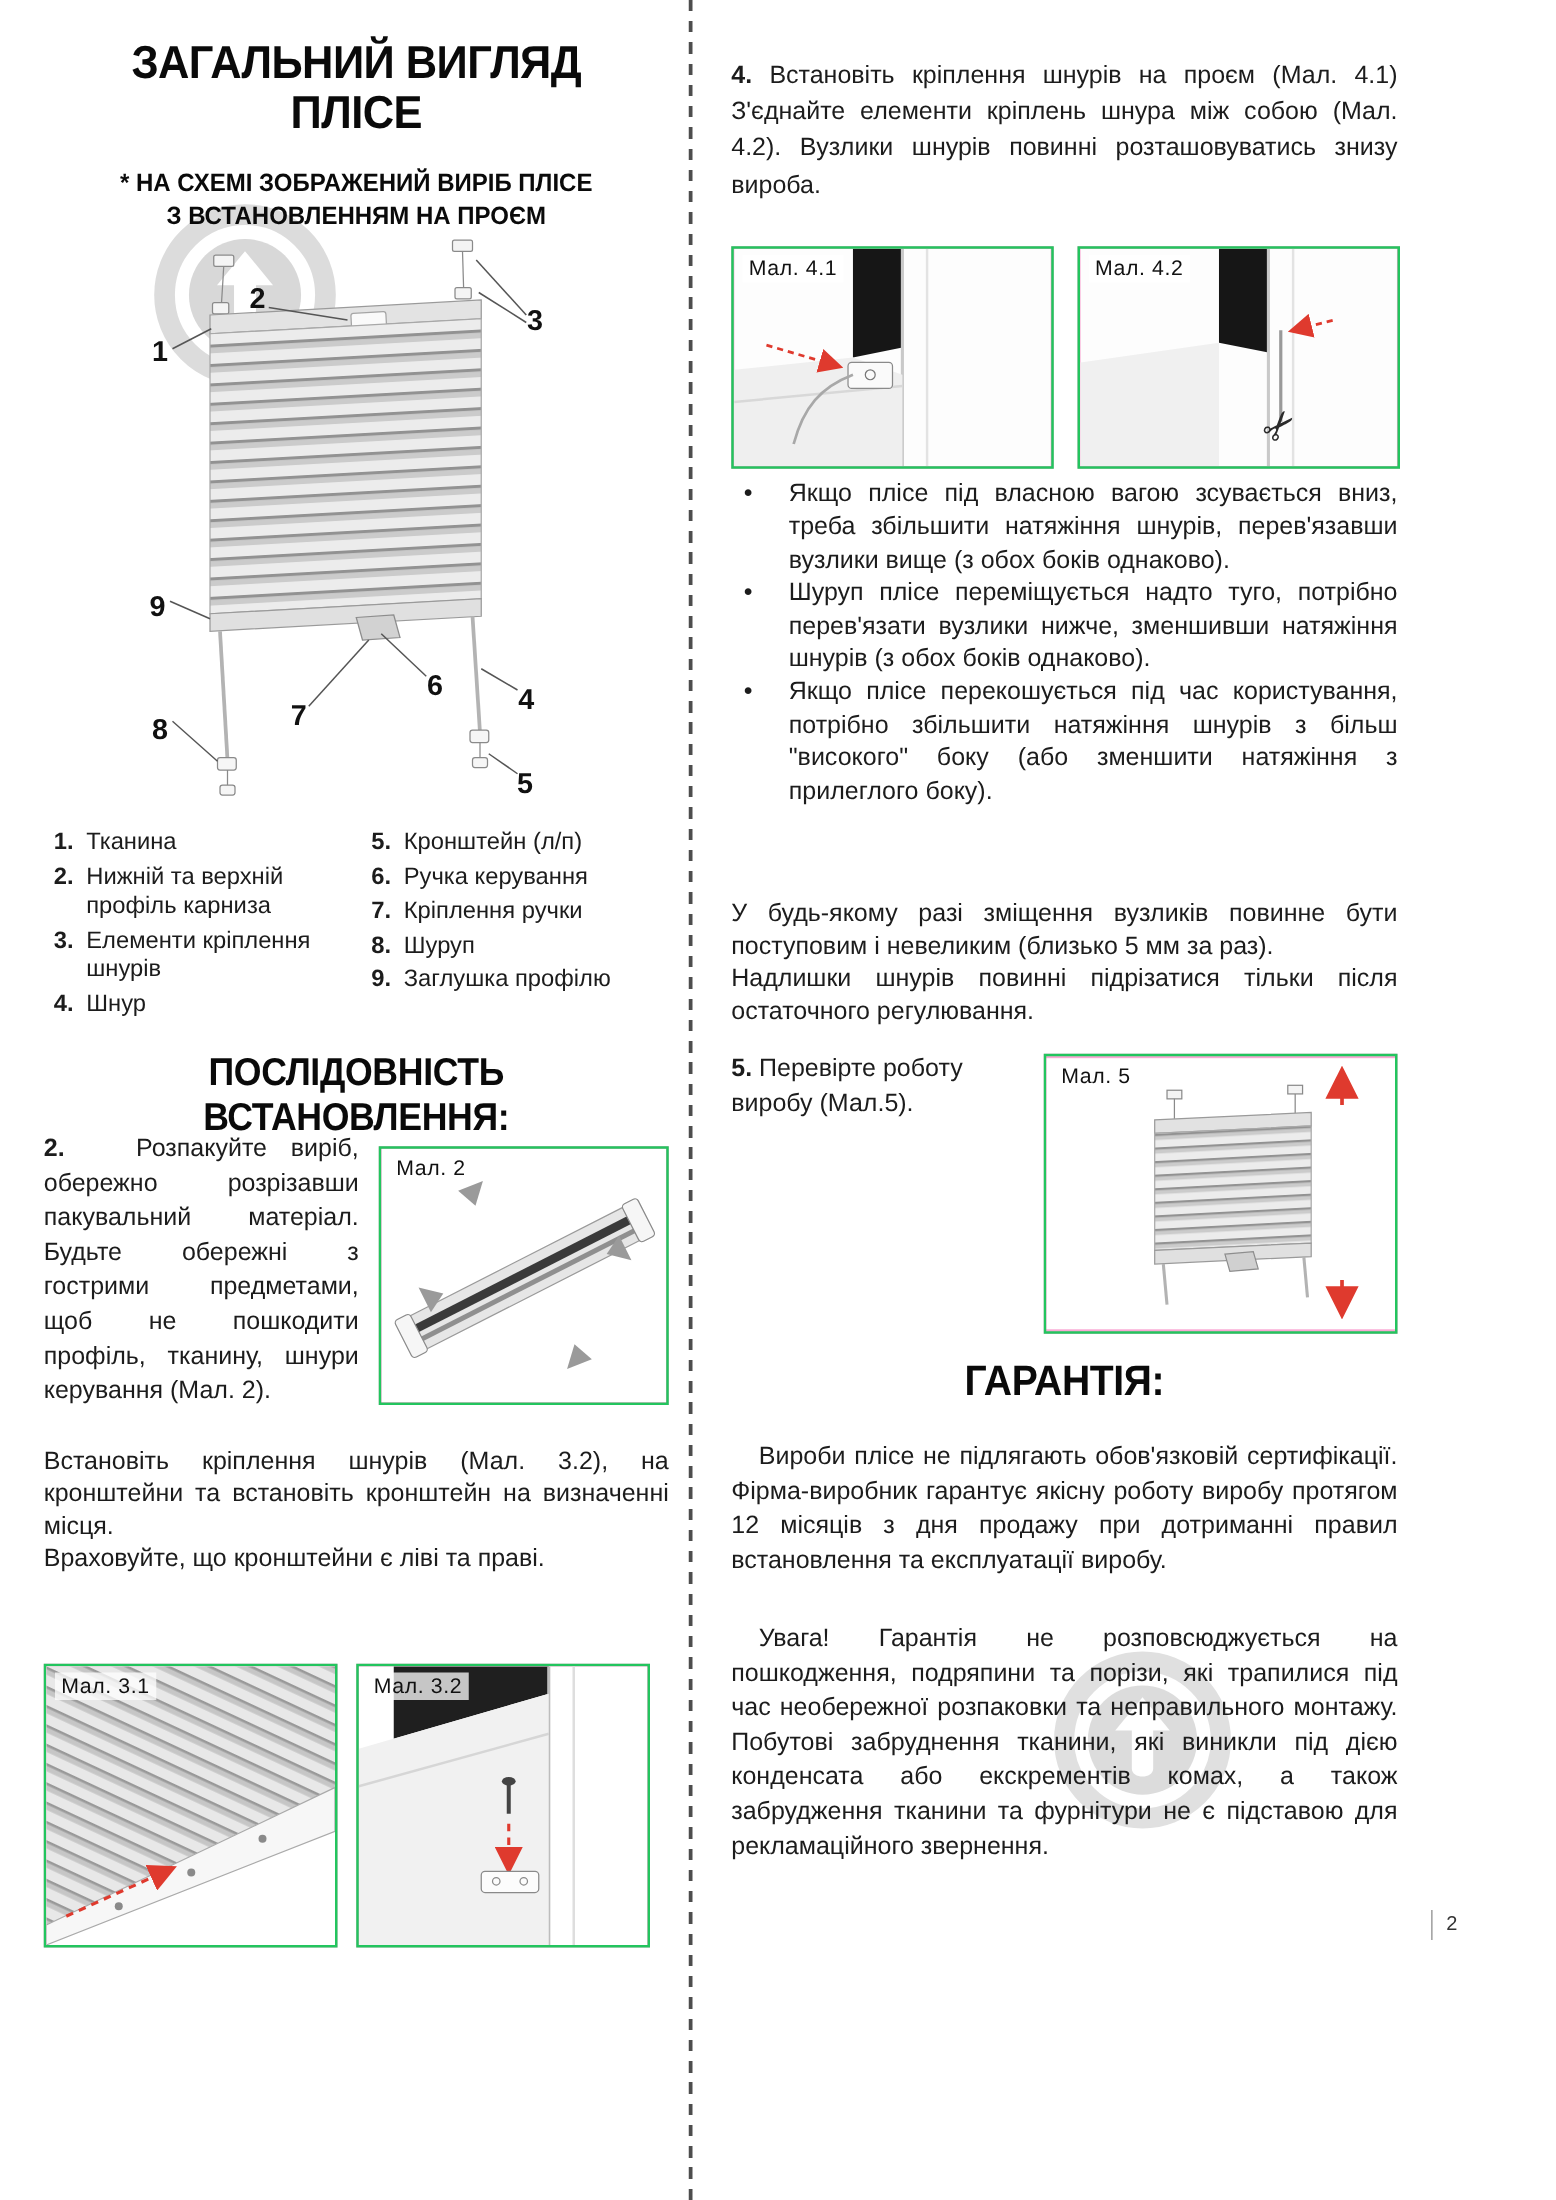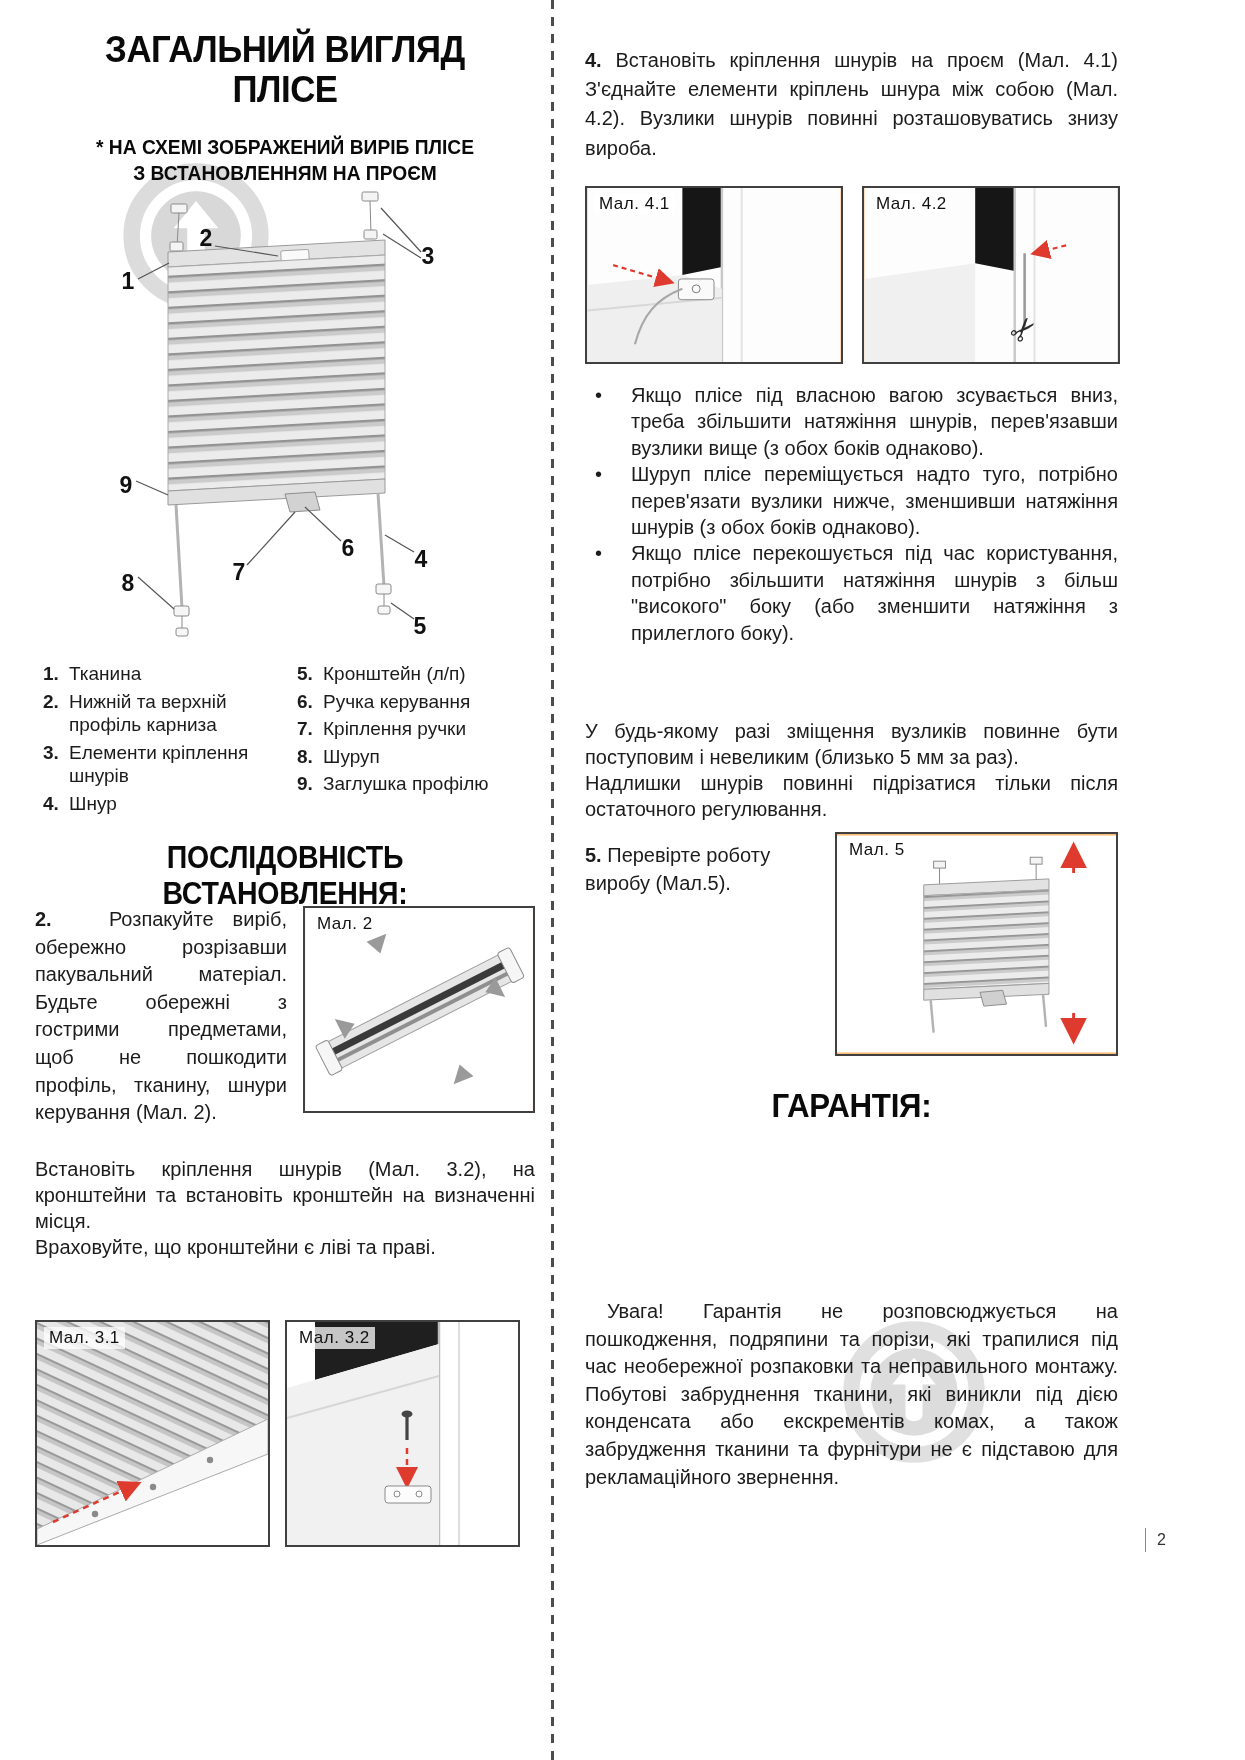--- a/index.html
+++ b/index.html
@@ -30,21 +30,21 @@
   .body-txt { font-size:20px; line-height:1.38; text-align:justify; color:#1c1c1c; }
   .body-txt b { font-weight:700; }
 
   .legend { display:flex; width:488px; left:8px; }
   .legend-col-a { width:254px; }
   .legend-col-b { flex:1; }
   .legend-item { display:flex; font-size:19px; line-height:1.24; margin-bottom:4px; }
   .legend-num  { width:26px; font-weight:700; flex:0 0 26px; }
   .legend-text { flex:1; }
 
-  .figure-box { position:relative; border:2px solid #404040; background:#fdba74; overflow:hidden; }
+  .figure-box { position:relative; border:2px solid #22c55e; background:#f9a8d4; overflow:hidden;margin-top:11px; }
   .figure-label { position:absolute; top:5px; left:7px; font-size:17px; letter-spacing:.5px;
                   color:#111; z-index:2; background:rgba(255,255,255,.75); padding:1px 5px; }
   .figure-box svg { position:absolute; left:0; top:0; width:100%; height:100%; }
 
   .step2-wrap { display:flex; width:500px; }
   .step2-text { width:252px; }
   .fig2-box   { width:232px; height:207px; margin-left:16px; flex:0 0 232px; }
 
   .figrow { display:flex; }
   .fig31-box, .fig32-box { width:235px; height:227px; }
@@ -379,19 +379,20 @@
         <polygon points="145,159 168,157 172,171 149,173" fill="#d0d0d0" stroke="#8d8d8d"></polygon>
         <line x1="95" y1="167" x2="98" y2="200" stroke="#b3b3b3" stroke-width="2.5"></line>
         <line x1="209" y1="161" x2="212" y2="194" stroke="#b3b3b3" stroke-width="2.5"></line>
         <line x1="240" y1="38" x2="240" y2="12" stroke="#df3a2e" stroke-width="3" marker-end="url(#ra5)"></line>
         <line x1="240" y1="180" x2="240" y2="206" stroke="#df3a2e" stroke-width="3" marker-end="url(#ra5)"></line>
       </svg>
     </div>
 
     <div class="abs h-sec" style="top:1086px; font-size:34px;">ГАРАНТІЯ:</div>
 
+    <p class="abs body-txt indent" style="top:1152px; width:533px;">Вироби плісе не підлягають обов'язковій сертифікації. Фірма-виробник гарантує якісну роботу виробу протягом 12 місяців з дня продажу при дотриманні правил встановлення та експлуатації виробу.</p>
 
     <p class="abs body-txt indent" style="top:1298px; width:533px;">Увага! Гарантія не розповсюджується на пошкодження, подряпини та порізи, які трапилися під час необережної розпаковки та неправильного монтажу. Побутові забруднення тканини, які виникли під дією конденсата або екскрементів комах, а також забрудження тканини та фурнітури не є підставою для рекламаційного звернення.</p>
   </div>
 
   <div class="footer">2</div>
 
 </div>
 
 </body></html>

